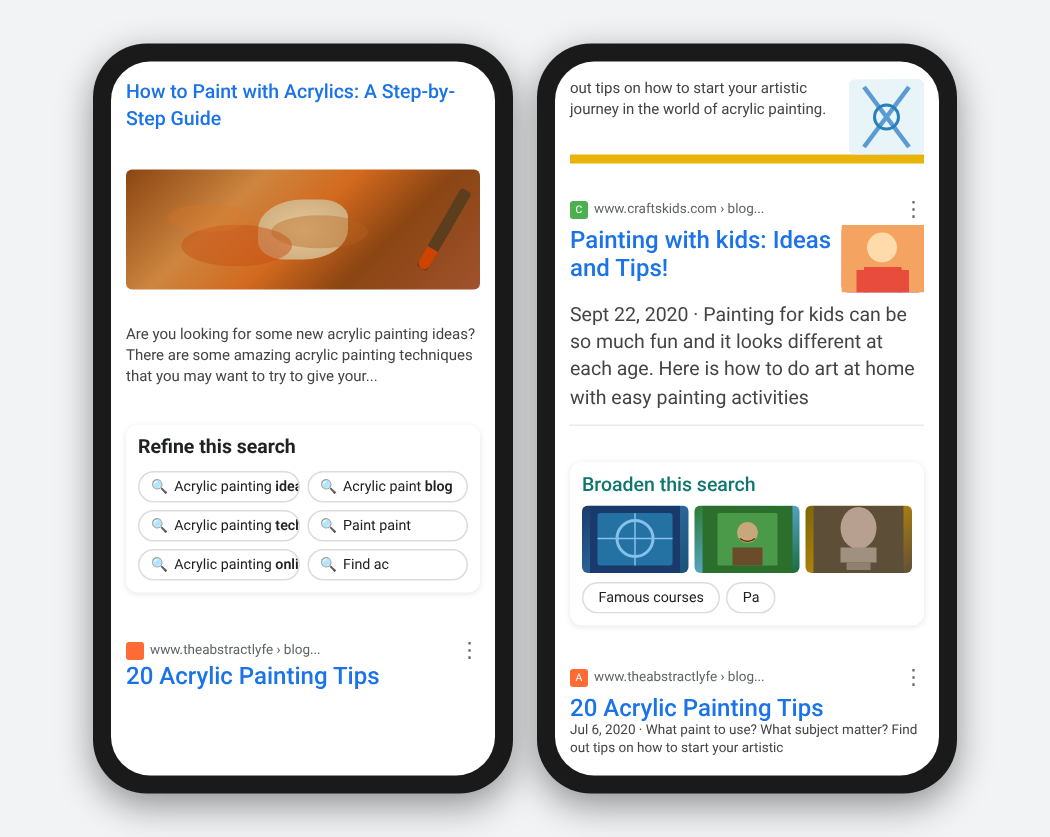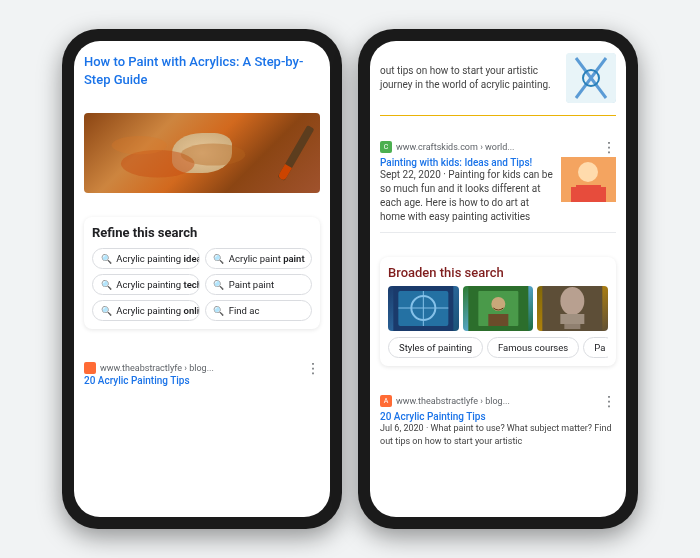--- a/index.html
+++ b/index.html
@@ -153,34 +153,34 @@
       color: #5f6368;
       flex: 1;
     }
     .three-dots {
       font-size: 14px;
       color: #5f6368;
       line-height: 1;
     }
     .article-title-small {
       color: #1a73e8;
-      font-size: 10px;
+      font-size: 16px;
       font-weight: 500;
     }
 
     
     .p2-top-text {
       font-size: 10px;
       color: #444;
       line-height: 1.4;
-      border-bottom: 1px solid #eab308;
-      padding-bottom: 12px;
+      border-bottom: 6px solid #eab308;
+      padding-bottom: 0;
       display: flex;
       gap: 6px;
-      align-items: center;
+      align-items: flex-start;
     }
     .p2-top-thumb {
       width: 50px;
       height: 50px;
       flex-shrink: 0;
       border-radius: 4px;
       background: linear-gradient(135deg, #e8f4f8 0%, #b8d4e8 100%);
       overflow: hidden;
       position: relative;
     }
@@ -216,21 +216,21 @@
     }
     .broaden-section {
       background: #fff;
       border-radius: 8px;
       padding: 8px;
       box-shadow: 0 1px 4px rgba(0,0,0,0.1);
     }
     .broaden-title {
       font-size: 13px;
       font-weight: 500;
-      color: #7f1d1d;
+      color: #0f766e;
       margin-bottom: 6px;
     }
     .broaden-images {
       display: flex;
       gap: 4px;
       margin-bottom: 6px;
       overflow: hidden;
     }
     .broaden-img {
       height: 45px;
@@ -287,31 +287,32 @@
           <div class="brush-visual">
             <div class="brush-tip"></div>
           </div>
           <svg class="paint-strokes" viewBox="0 0 256 80" preserveAspectRatio="none">
             <ellipse cx="80" cy="55" rx="40" ry="15" fill="rgba(200,80,20,0.5)"></ellipse>
             <ellipse cx="140" cy="45" rx="35" ry="12" fill="rgba(180,100,30,0.4)"></ellipse>
             <ellipse cx="60" cy="35" rx="30" ry="10" fill="rgba(220,120,40,0.3)"></ellipse>
           </svg>
         </div>
 
+        <div class="article-desc">Are you looking for some new acrylic painting ideas? There are some amazing acrylic painting techniques that you may want to try to give your...</div>
 
         <div class="refine-section">
           <div class="refine-title">Refine this search</div>
           <div class="refine-grid">
             <div class="refine-chip">
               <span class="search-icon-small">🔍</span>
               <span>Acrylic painting <span class="chip-bold">ideas</span></span>
             </div>
             <div class="refine-chip">
               <span class="search-icon-small">🔍</span>
-              <span>Acrylic paint <span class="chip-bold">paint</span></span>
+              <span>Acrylic paint <span class="chip-bold">blog</span></span>
             </div>
             <div class="refine-chip">
               <span class="search-icon-small">🔍</span>
               <span>Acrylic painting <span class="chip-bold">techniques</span></span>
             </div>
             <div class="refine-chip">
               <span class="search-icon-small">🔍</span>
               <span>Paint paint</span>
             </div>
             <div class="refine-chip">
@@ -350,34 +351,34 @@
               <line x1="10" y1="45" x2="40" y2="5" stroke="#5b9bd5" stroke-width="3"></line>
               <line x1="10" y1="5" x2="40" y2="45" stroke="#5b9bd5" stroke-width="3"></line>
               <circle cx="25" cy="25" r="8" fill="none" stroke="#2980b9" stroke-width="2"></circle>
             </svg>
           </div>
         </div>
 
         <div class="p2-article-block">
           <div class="p2-source-row">
             <div class="p2-source-icon">C</div>
-            <span class="source-text">www.craftskids.com › world...</span>
+            <span class="source-text">www.craftskids.com › blog...</span>
             <span class="three-dots">⋮</span>
           </div>
           <div class="p2-article-image-right">
             <svg viewBox="0 0 55 45">
               <rect width="55" height="45" fill="#f4a460"></rect>
               <circle cx="27" cy="15" r="10" fill="#ffdbac"></circle>
               <rect x="15" y="28" width="25" height="17" fill="#e74c3c"></rect>
               <rect x="10" y="30" width="8" height="15" fill="#e74c3c"></rect>
               <rect x="37" y="30" width="8" height="15" fill="#e74c3c"></rect>
             </svg>
           </div>
           <div class="article-title-small">Painting with kids: Ideas and Tips!</div>
-          <div class="article-desc" style="font-size:10px; margin-top:0">
+          <div class="article-desc" style="font-size:13px; margin-top:14px">
             <span>Sept 22, 2020</span> · <span>Painting for kids can be so much fun and it looks different at each age. Here is how to do art at home with easy painting activities</span>
           </div>
         </div>
 
         <div class="broaden-section">
           <div class="broaden-title">Broaden this search</div>
           <div class="broaden-images">
             <div class="broaden-img broaden-img-1">
               <svg viewBox="0 0 60 45" width="100%" height="100%">
                 <rect width="60" height="45" fill="#1a3a6b"></rect>
@@ -399,21 +400,20 @@
             <div class="broaden-img broaden-img-3">
               <svg viewBox="0 0 60 45" width="100%" height="100%">
                 <rect width="60" height="45" fill="#5d4e37"></rect>
                 <ellipse cx="30" cy="15" rx="12" ry="14" fill="#b8a090"></ellipse>
                 <rect x="18" y="28" width="24" height="10" fill="#a09080"></rect>
                 <rect x="22" y="38" width="16" height="5" fill="#908070"></rect>
               </svg>
             </div>
           </div>
           <div class="broaden-chips">
-            <div class="broaden-chip">Styles of painting</div>
             <div class="broaden-chip">Famous courses</div>
             <div class="broaden-chip">Pa</div>
           </div>
         </div>
 
         <div class="p2-article-block-2">
           <div class="p2-source-row">
             <div class="p2-source-icon" style="background:#ff6b35">A</div>
             <span class="source-text">www.theabstractlyfe › blog...</span>
             <span class="three-dots">⋮</span>

